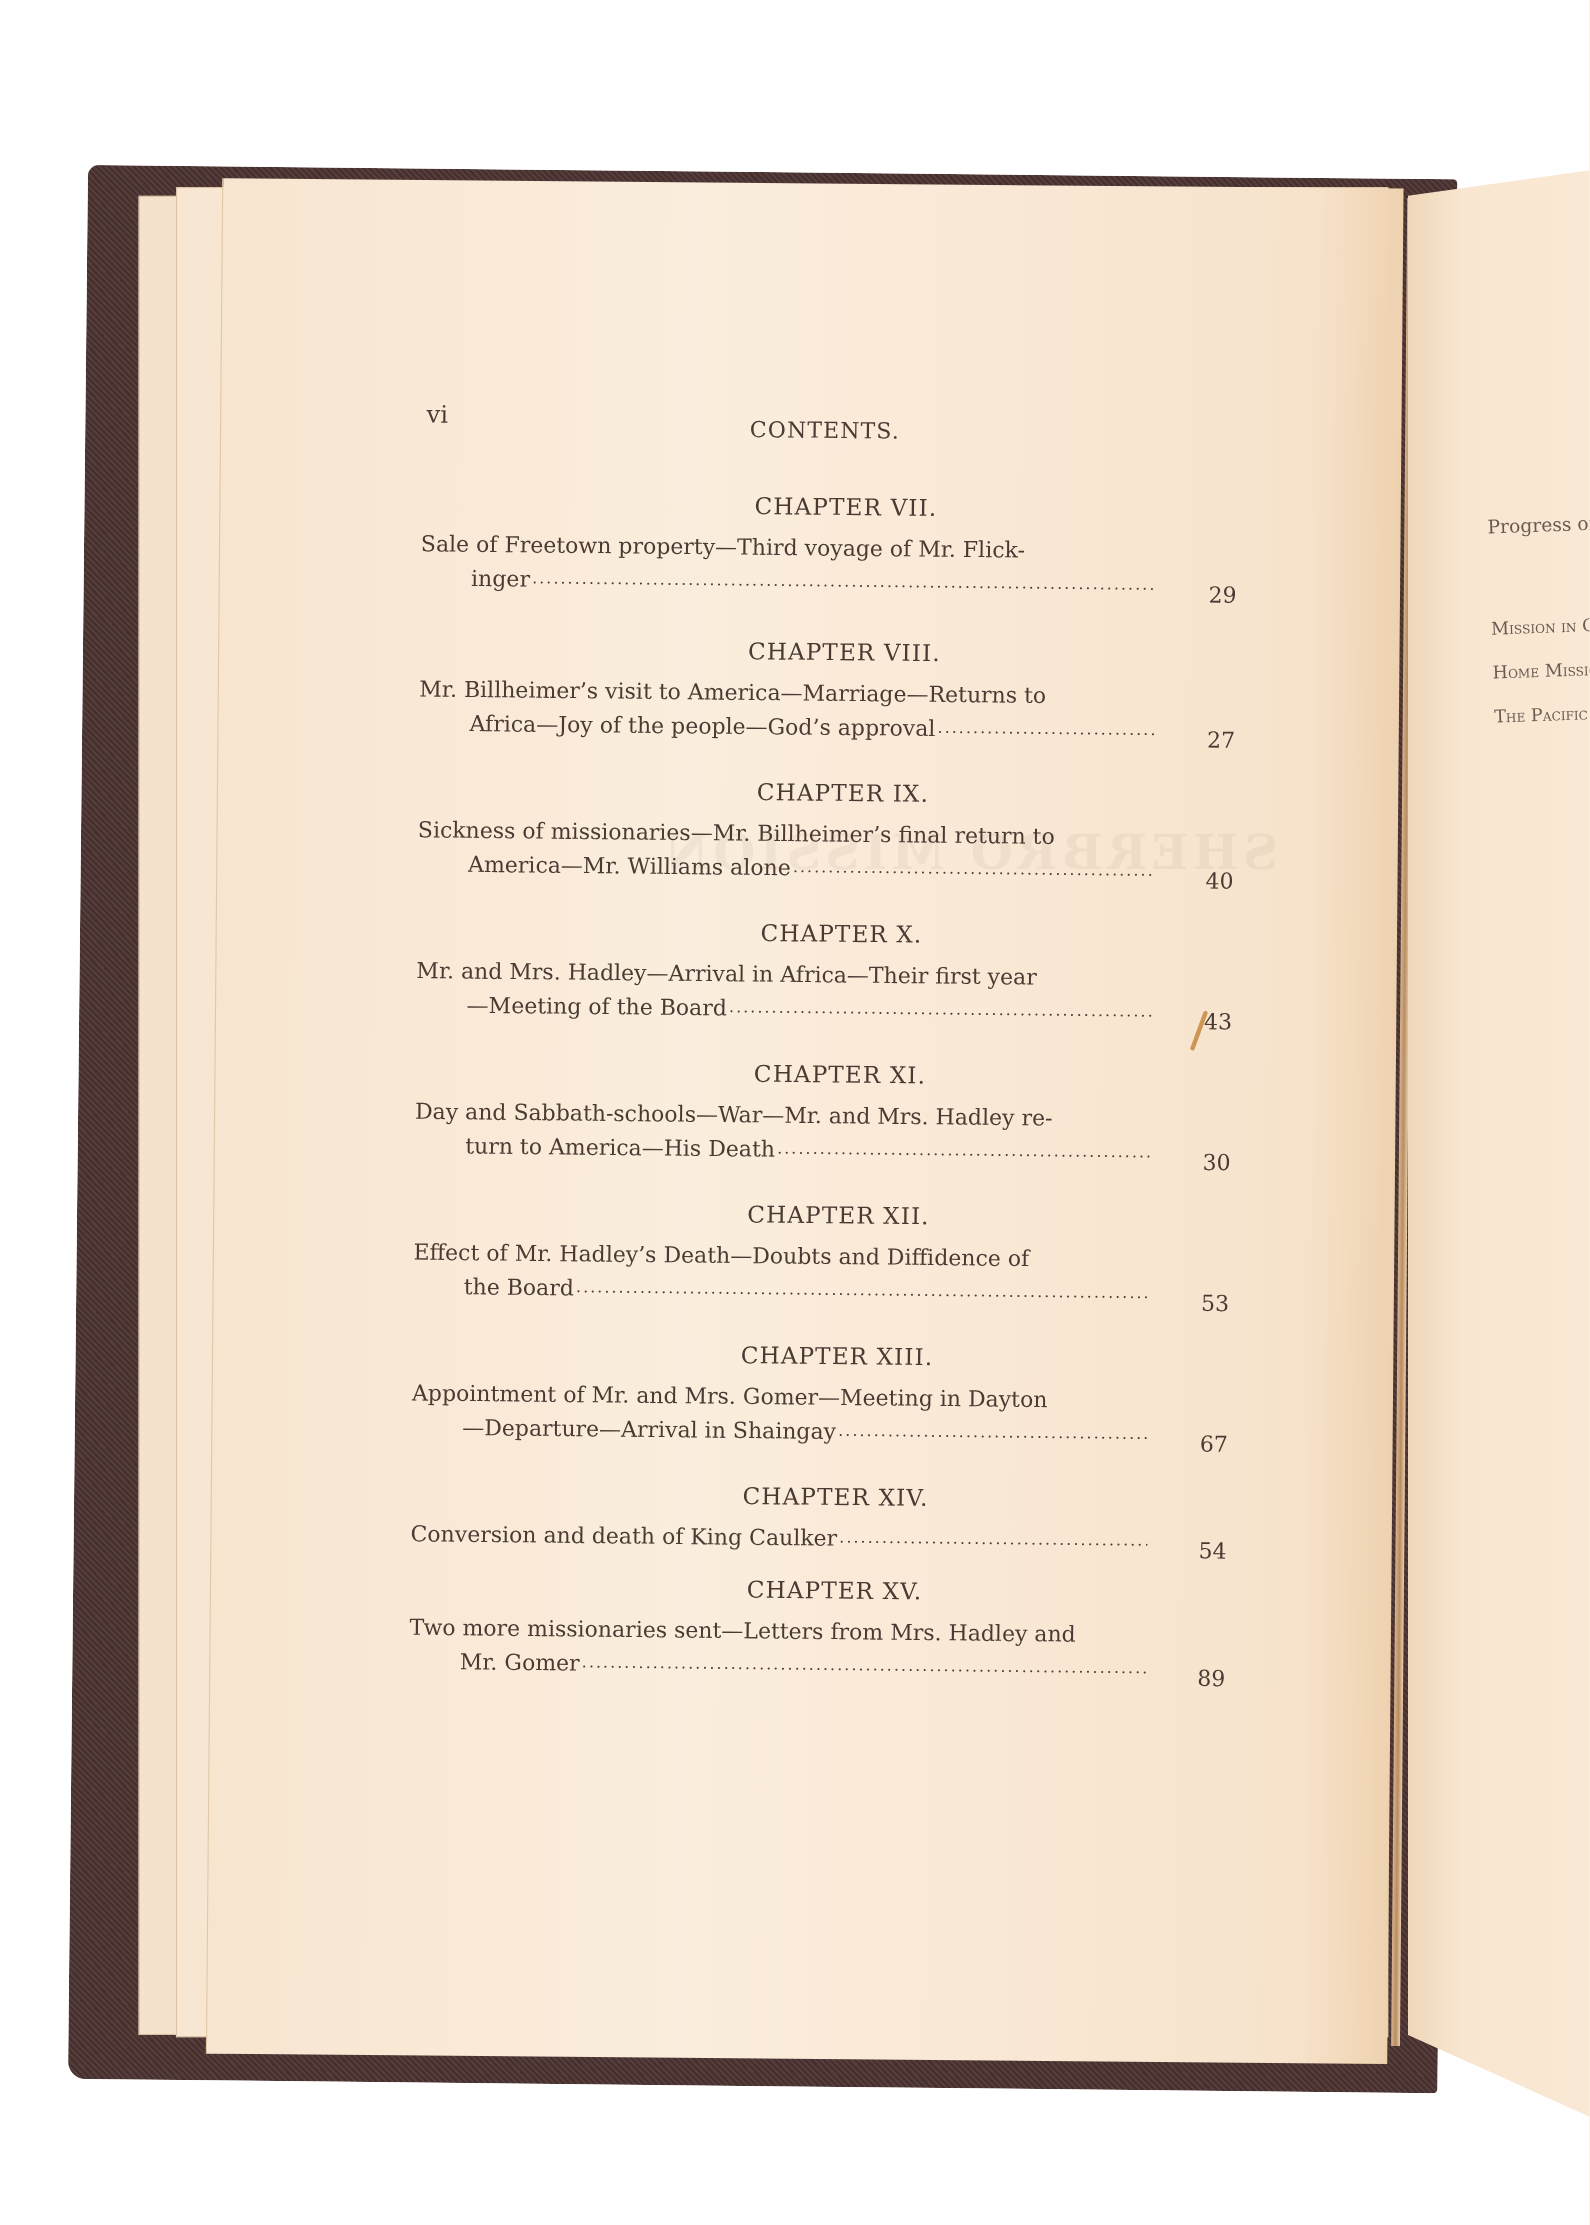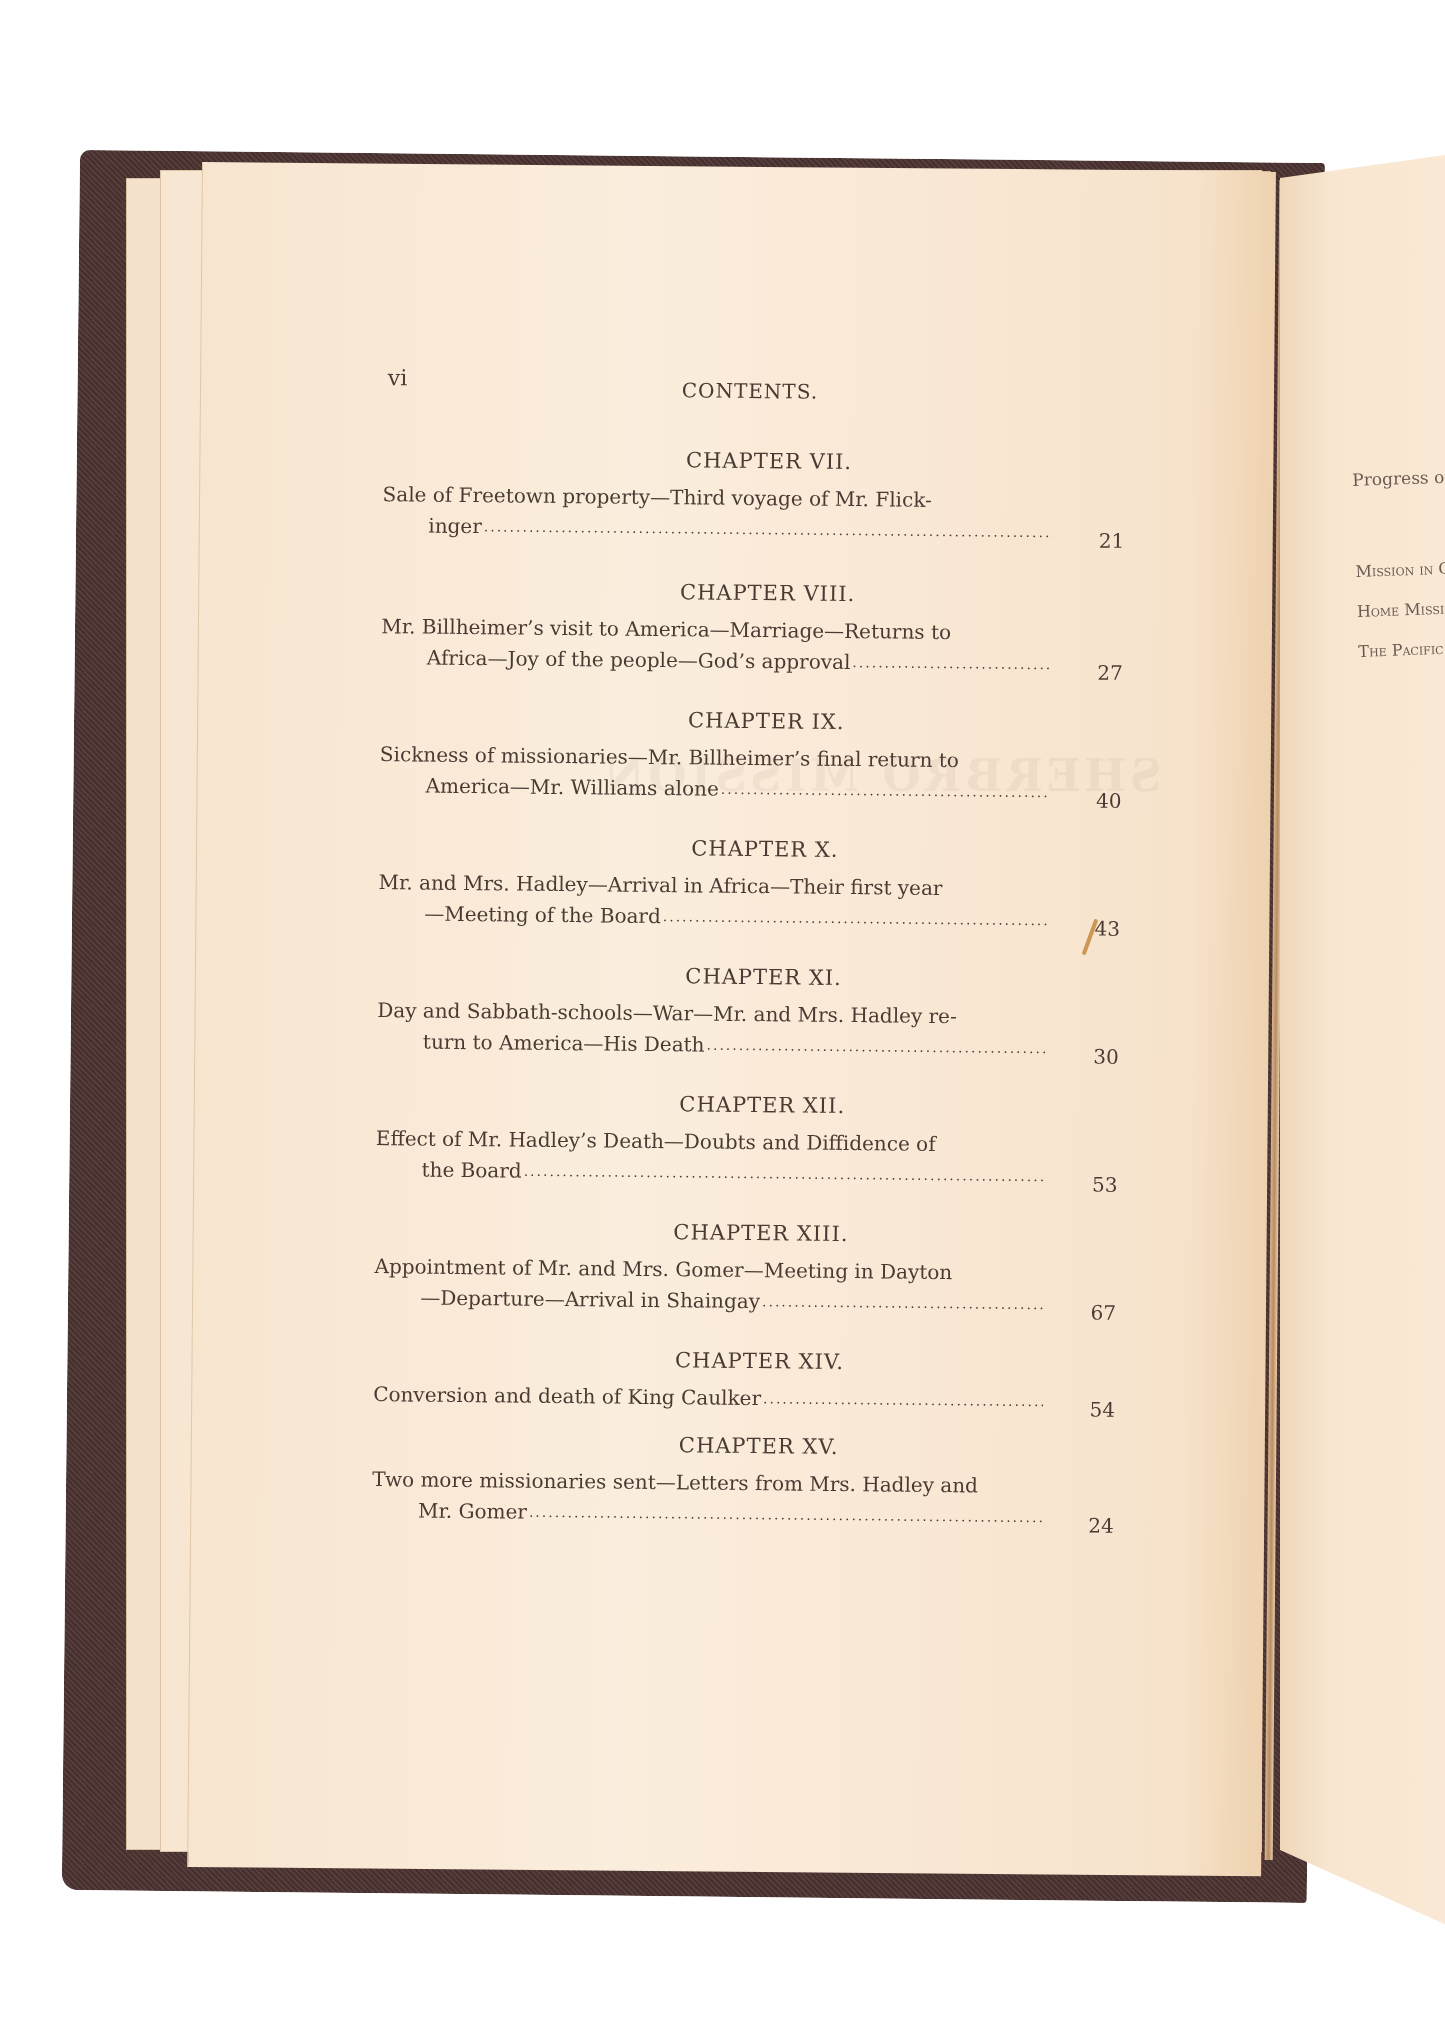--- a/index.html
+++ b/index.html
@@ -115,21 +115,21 @@
   </div>
 
   <div class="chapter" style="margin-top:30px;">
     <div class="chapter-title">CHAPTER VII.</div>
     <div class="entry">
       <span class="line1">Sale of Freetown property—Third voyage of Mr. Flick-</span>
       <span class="line2">
           <span>inger</span>
           <span class="leaders"></span>
         </span>
-      <span class="pageno">21</span>
+      <span class="pageno">29</span>
     </div>
   </div>
 
   <div class="chapter" style="margin-top:36px;">
     <div class="chapter-title">CHAPTER VIII.</div>
     <div class="entry">
       <span class="line1">Mr. Billheimer’s visit to America—Marriage—Returns to</span>
       <span class="line2">
           <span>Africa—Joy of the people—God’s approval</span>
           <span class="leaders"></span>
@@ -210,16 +210,16 @@
   </div>
 
   <div class="chapter" style="margin-top:20px;">
     <div class="chapter-title">CHAPTER XV.</div>
     <div class="entry">
       <span class="line1">Two more missionaries sent—Letters from Mrs. Hadley and</span>
       <span class="line2">
           <span>Mr. Gomer</span>
           <span class="leaders"></span>
         </span>
-      <span class="pageno">24</span>
+      <span class="pageno">89</span>
     </div>
   </div>
 </div>
 
 </body></html>

